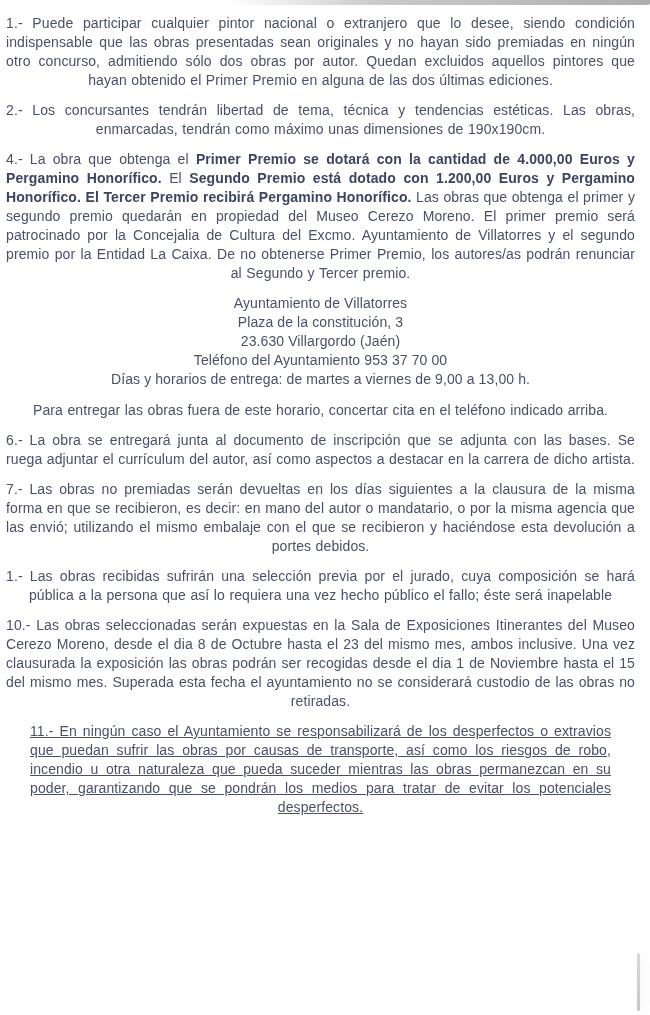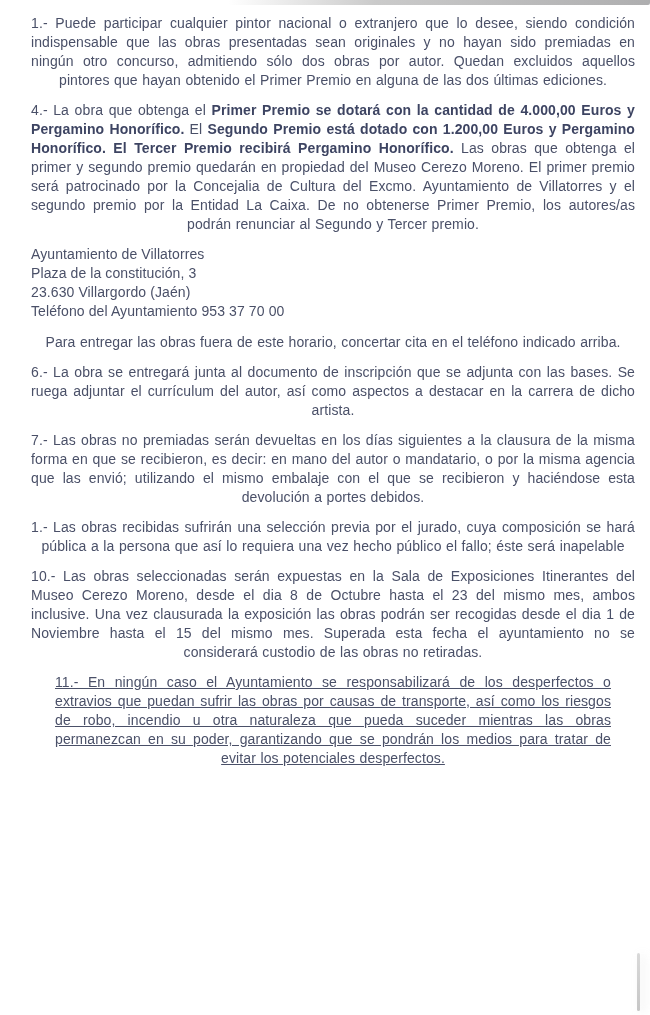--- a/index.html
+++ b/index.html
@@ -5,37 +5,38 @@
   html, body { margin:0; padding:0; }
   body {
     width:650px; height:1015px;
     background:#ffffff;
     font-family:"Liberation Sans", sans-serif;
     color:#4a5068;
     overflow:hidden;
     position:relative;
   }
   .doc {
-    padding:14px 15px 0 31px;
+    padding:14px 15px 0 6px;
   }
   p.block {
     margin:0 0 11px 0;
     font-size:14px;
     line-height:19px;
     text-align:justify;
     text-align-last:center;
     letter-spacing:0.1px;
     word-spacing:0.5px;
   }
   p.block .bold {
     font-weight:bold;
     color:#3d4462;
   }
   .address {
     margin:2px 0 12px 0;
+    text-align:center;
   }
   .address .addr-line {
     font-size:14px;
     line-height:19px;
     letter-spacing:0.1px;
   }
   p.note {
     text-align:left;
     text-align-last:center;
   }
@@ -56,26 +57,28 @@
     box-shadow: 4px 2px 8px rgba(200,200,200,0.35);
   }
 </style>
 </head>
 <body>
 
 <div class="artifact-top"></div>
 
 <main class="doc">
     <p class="block clause"><span>1.- Puede participar cualquier pintor nacional o extranjero que lo desee, siendo condición indispensable que las obras presentadas sean originales y no hayan sido premiadas en ningún otro concurso, admitiendo sólo dos obras por autor. Quedan excluidos aquellos pintores que hayan obtenido el Primer Premio en alguna de las dos últimas ediciones.</span></p>
+    <p class="block clause"><span>2.- Los concursantes tendrán libertad de tema, técnica y tendencias estéticas. Las obras, enmarcadas, tendrán como máximo unas dimensiones de 190x190cm.</span></p>
     <p class="block clause"><span>4.- La obra que obtenga el </span><span class="bold">Primer Premio se dotará con la cantidad de 4.000,00 Euros y Pergamino Honorífico.</span><span> El </span><span class="bold">Segundo Premio está dotado con 1.200,00 Euros y Pergamino Honorífico. El Tercer Premio recibirá Pergamino Honorífico.</span><span> Las obras que obtenga el primer y segundo premio quedarán en propiedad del Museo Cerezo Moreno. El primer premio será patrocinado por la Concejalia de Cultura del Excmo. Ayuntamiento de Villatorres y el segundo premio por la Entidad La Caixa. De no obtenerse Primer Premio, los autores/as podrán renunciar al Segundo y Tercer premio.</span></p>
     <div class="address">
       <div class="addr-line">Ayuntamiento de Villatorres</div>
       <div class="addr-line">Plaza de la constitución, 3</div>
       <div class="addr-line">23.630 Villargordo (Jaén)</div>
       <div class="addr-line">Teléfono del Ayuntamiento 953 37 70 00</div>
+      <div class="addr-line">Días y horarios de entrega: de martes a viernes de 9,00 a 13,00 h.</div>
     </div>
     <p class="block note"><span>Para entregar las obras fuera de este horario, concertar cita en el teléfono indicado arriba.</span></p>
     <p class="block clause"><span>6.- La obra se entregará junta al documento de inscripción que se adjunta con las bases. Se ruega adjuntar el currículum del autor, así como aspectos a destacar en la carrera de dicho artista.</span></p>
     <p class="block clause"><span>7.- Las obras no premiadas serán devueltas en los días siguientes a la clausura de la misma forma en que se recibieron, es decir: en mano del autor o mandatario, o por la misma agencia que las envió; utilizando el mismo embalaje con el que se recibieron y haciéndose esta devolución a portes debidos.</span></p>
     <p class="block clause"><span>1.- Las obras recibidas sufrirán una selección previa por el jurado, cuya composición se hará pública a la persona que así lo requiera una vez hecho público el fallo; éste será inapelable</span></p>
     <p class="block clause"><span>10.- Las obras seleccionadas serán expuestas en la Sala de Exposiciones Itinerantes del Museo Cerezo Moreno, desde el dia 8 de Octubre hasta el 23 del mismo mes, ambos inclusive. Una vez clausurada la exposición las obras podrán ser recogidas desde el dia 1 de Noviembre hasta el 15 del mismo mes. Superada esta fecha el ayuntamiento no se considerará custodio de las obras no retiradas.</span></p>
     <p class="block clause indented"><span>11.- En ningún caso el Ayuntamiento se responsabilizará de los desperfectos o extravios que puedan sufrir las obras por causas de transporte, así como los riesgos de robo, incendio u otra naturaleza que pueda suceder mientras las obras permanezcan en su poder, garantizando que se pondrán los medios para tratar de evitar los potenciales desperfectos.</span></p>
   </main>
 
 <div class="artifact-right"></div>

